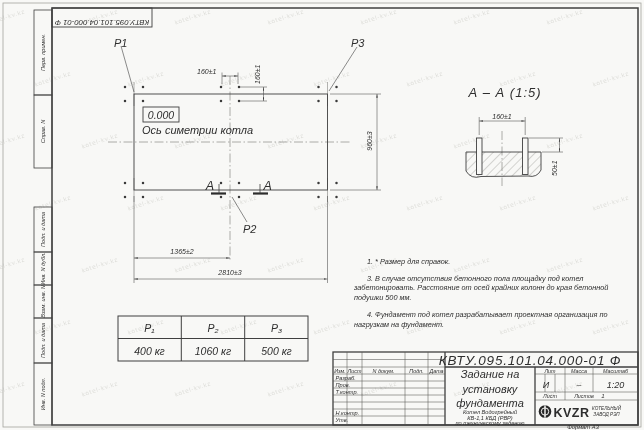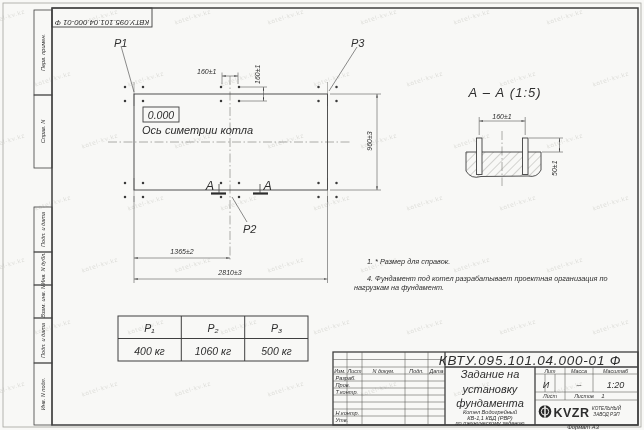--- a/index.html
+++ b/index.html
@@ -294,16 +294,17 @@
         <text class="tn" font-size="12.5" font-weight="bold" letter-spacing="0.5" x="553.5" y="416.5">KVZR</text>
         <text class="ti" font-size="4.6" x="606.5" y="409.5" text-anchor="middle">КОТЕЛЬНЫЙ</text>
         <text class="ti" font-size="4.6" x="606.5" y="415.5" text-anchor="middle">ЗАВОД РЭП</text>
       </g>
       <text class="ti" font-size="5.8" x="583" y="429.4" text-anchor="middle">Формат А3</text>
     </g>
   </svg>
 
   <div class="notes">
     <p class="note">1. * Размер для справок.</p>
+    <p class="note">3. В случае отсутствия бетонного пола площадку под котел забетонировать. Расстояние от осей крайних колонн до края бетонной подушки 500 мм.</p>
     <p class="note">4. Фундамент под котел разрабатывает проектная организация по нагрузкам на фундамент.</p>
   </div>
 
 </div>
 
 </body></html>

